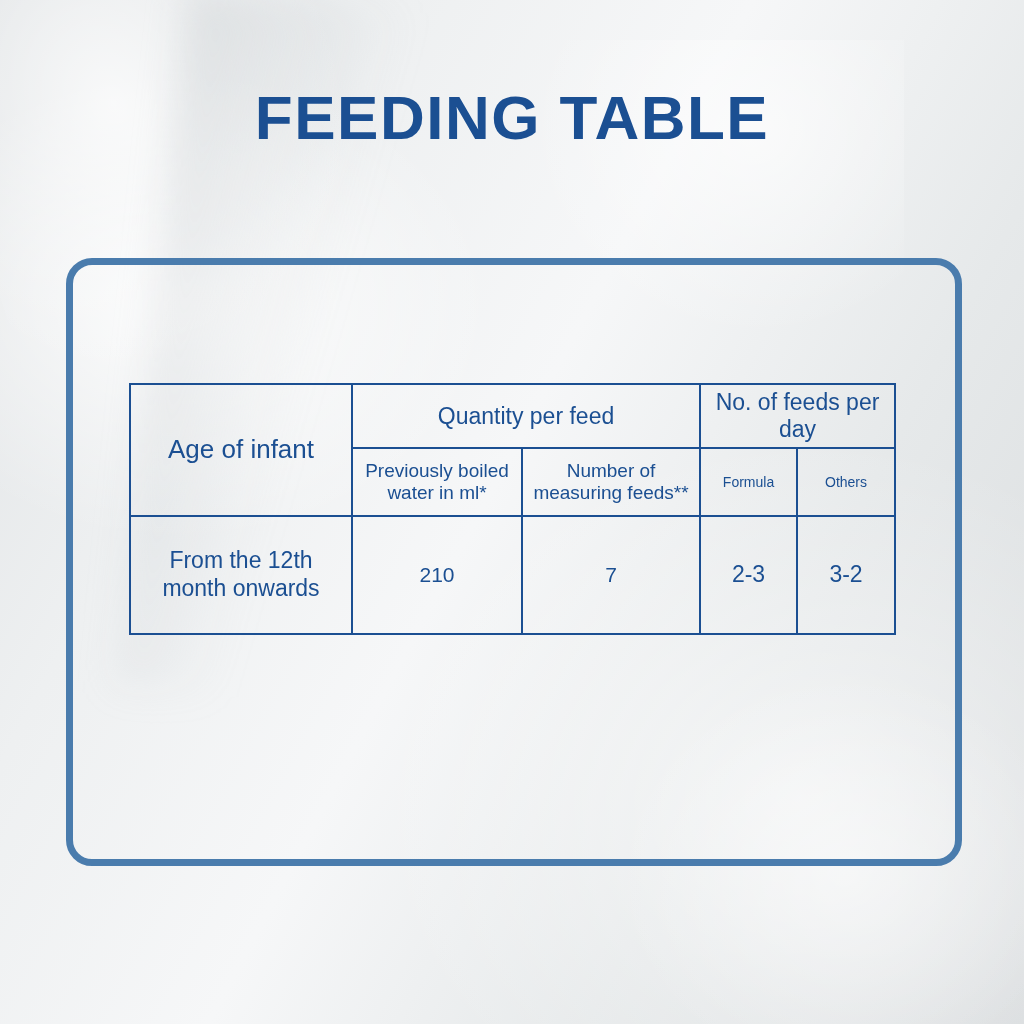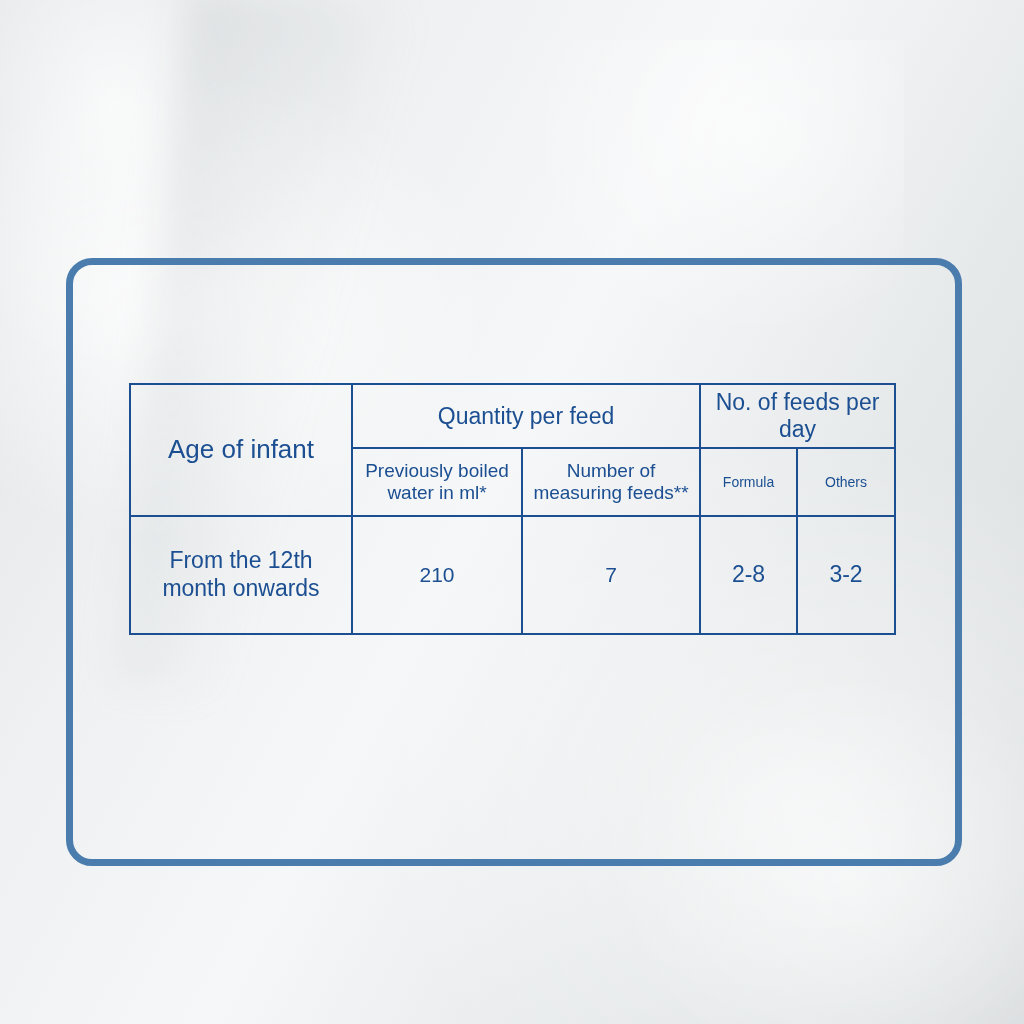--- a/index.html
+++ b/index.html
@@ -141,20 +141,21 @@
 </style>
 </head>
 <body>
 
 <div class="page">
   <div class="sheen sheen-1"></div>
   <div class="sheen sheen-2"></div>
   <div class="sheen sheen-3"></div>
   <div class="sheen sheen-4"></div>
 
+  <div class="title">FEEDING TABLE</div>
 
   <div class="frame"></div>
 
   <div class="table-wrap">
     <table class="feeding">
       <colgroup>
         <col class="col-age">
         <col class="col-water">
         <col class="col-scoops">
         <col class="col-formula">
@@ -180,20 +181,20 @@
         </tr>
       </thead>
       <tbody>
         <tr class="row-data">
           <td class="small">
             <span>From the 12th</span><br>
             <span>month onwards</span>
           </td>
           <td>210</td>
           <td>7</td>
-          <td class="small">2-8</td>
+          <td class="small">2-3</td>
           <td class="small">3-2</td>
         </tr>
       </tbody>
     </table>
   </div>
 
 </div>
 
 </body></html>

